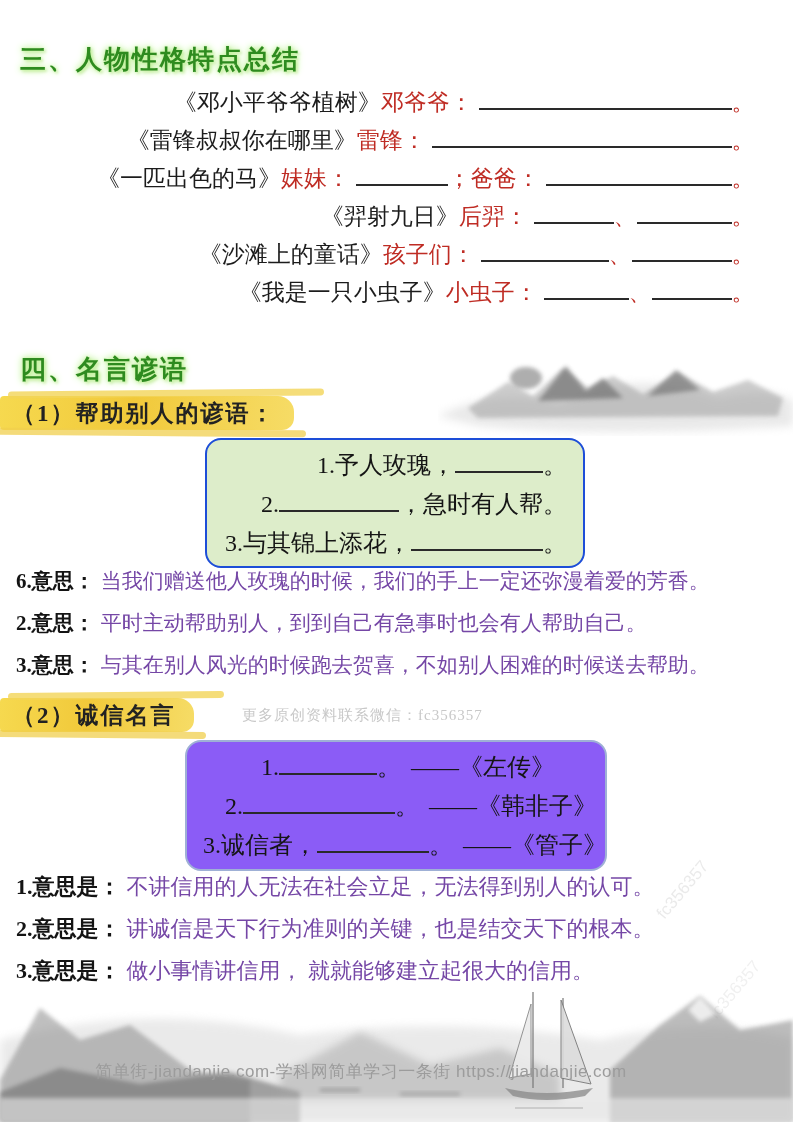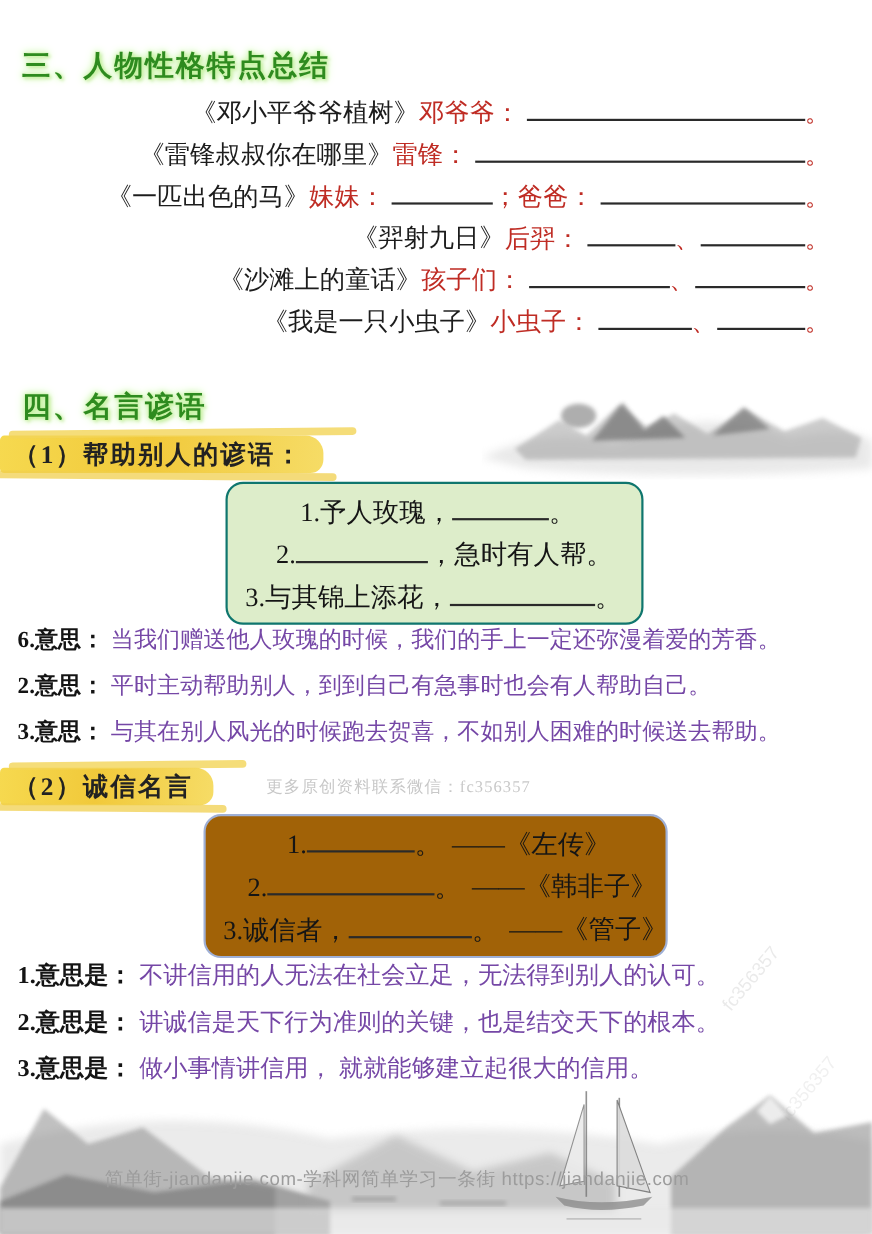--- a/index.html
+++ b/index.html
@@ -24,22 +24,22 @@
     height:34px;background:linear-gradient(95deg,#f6d94f,#f1c93a 45%,#f6dc66);
     border-radius:4px 16px 12px 4px;display:flex;align-items:center;padding:0 18px 0 12px;
   }
   .hl::before{content:"";position:absolute;left:8px;right:-30px;top:-6px;height:7px;
     background:#f3d457;opacity:.8;border-radius:4px;transform:rotate(-0.6deg);}
   .hl::after{content:"";position:absolute;left:-4px;right:-12px;bottom:-6px;height:7px;
     background:#f0cf4e;opacity:.75;border-radius:4px;transform:rotate(0.5deg);}
   .hl .txt{font-size:23px;color:#222;font-weight:600;letter-spacing:2px;white-space:nowrap;}
   
   .qbox{border-radius:16px;font-size:24px;padding:6px 16px 4px 16px;}
-  .green-box{left:205px;top:438px;width:344px;height:116px;background:#ddedca;border:2px solid #0f766e;}
-  .blue-box{left:185px;top:740px;width:386px;height:117px;background:#a16207;border:2px solid #9fb0d6;}
+  .green-box{left:205px;top:438px;width:344px;height:116px;background:#ddedca;border:2px solid #1d4ed8;text-align:right;}
+  .blue-box{left:185px;top:740px;width:386px;height:117px;background:#8b5cf6;border:2px solid #9fb0d6;}
   .qline{height:39px;line-height:39px;white-space:nowrap;color:#151515;}
   .ind1{padding-left:50px;} .ind2{padding-left:28px;} .ind3{padding-left:0px;}
   .bind1{padding-left:58px;} .bind2{padding-left:22px;} .bind3{padding-left:0px;}
   .src{margin-left:10px;color:#151515;}
   
   .mblock{left:16px;white-space:nowrap;}
   .mline{height:42px;line-height:42px;}
   .mA .mline{font-size:21px;}
   .mB .mline{font-size:22px;}
   .mlabel{color:#141414;font-weight:600;margin-right:6px;}

